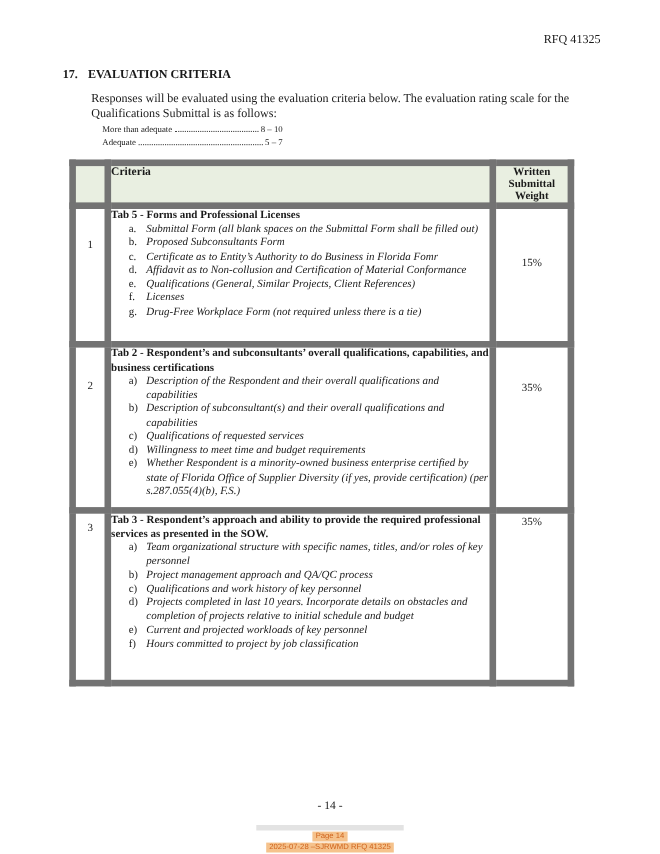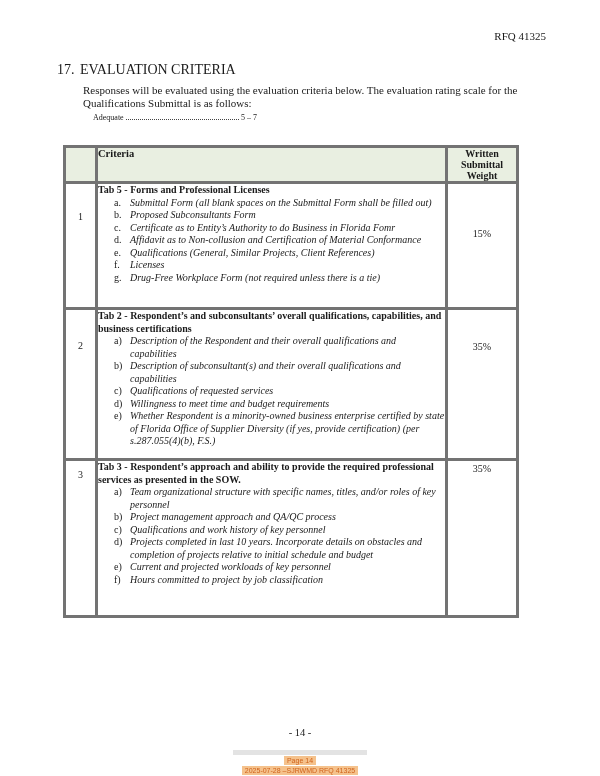--- a/index.html
+++ b/index.html
@@ -10,21 +10,21 @@
     font-family: "Liberation Serif", serif;
     color: #1a1a1a;
     overflow: hidden;
   }
   .hdr-right {
     position: absolute; top: 30px; right: 54px;
     font-size: 11px;
   }
   .section-heading {
     position: absolute; top: 62px; left: 57px;
-    font-weight: normal; font-size: 14px;
+    font-weight: bold; font-size: 11px;
     display: flex;
   }
   .section-heading .num { width: 23px; }
   .intro {
     position: absolute; top: 84px; left: 83px;
     width: 478px; font-size: 11px; line-height: 13px;
   }
   .scale {
     position: absolute; top: 112px; left: 93px;
     display: flex; font-size: 8px; line-height: 10.5px;
@@ -41,21 +41,21 @@
   .scale-row .val { white-space: nowrap; }
 
   table.criteria {
     position: absolute; top: 145px; left: 63px;
     width: 453px;
     border-collapse: collapse;
     table-layout: fixed;
     font-size: 10px; line-height: 12.5px;
   }
   table.criteria td, table.criteria th {
-    border: 3px solid #737373;
+    border: 6px solid #737373;
     vertical-align: top;
     padding: 0;
   }
   table.criteria { border: 2px solid #595959; }
   th.h-num, th.h-criteria, th.h-weight { background: #e9efe1; height: 33px; }
   th.h-criteria {
     text-align: left; font-weight: bold;
     padding: 2px 0 0 4px; font-size: 10.5px;
   }
   th.h-weight {
@@ -110,20 +110,25 @@
 <div class="section-heading">
   <span class="num">17.</span>
   <span>EVALUATION CRITERIA</span>
 </div>
 
 <div class="intro">Responses will be evaluated using the evaluation criteria below. The evaluation rating scale for the Qualifications Submittal is as follows:</div>
 
 <div class="scale">
   <div class="scale-col left">
     <div class="scale-row">
+      <span class="lbl">More than adequate</span>
+      <span class="dots"></span>
+      <span class="val">8 – 10</span>
+    </div>
+    <div class="scale-row">
       <span class="lbl">Adequate</span>
       <span class="dots"></span>
       <span class="val">5 – 7</span>
     </div>
   </div>
 </div>
 
 <table class="criteria">
   <colgroup>
       <col class="c-num">

